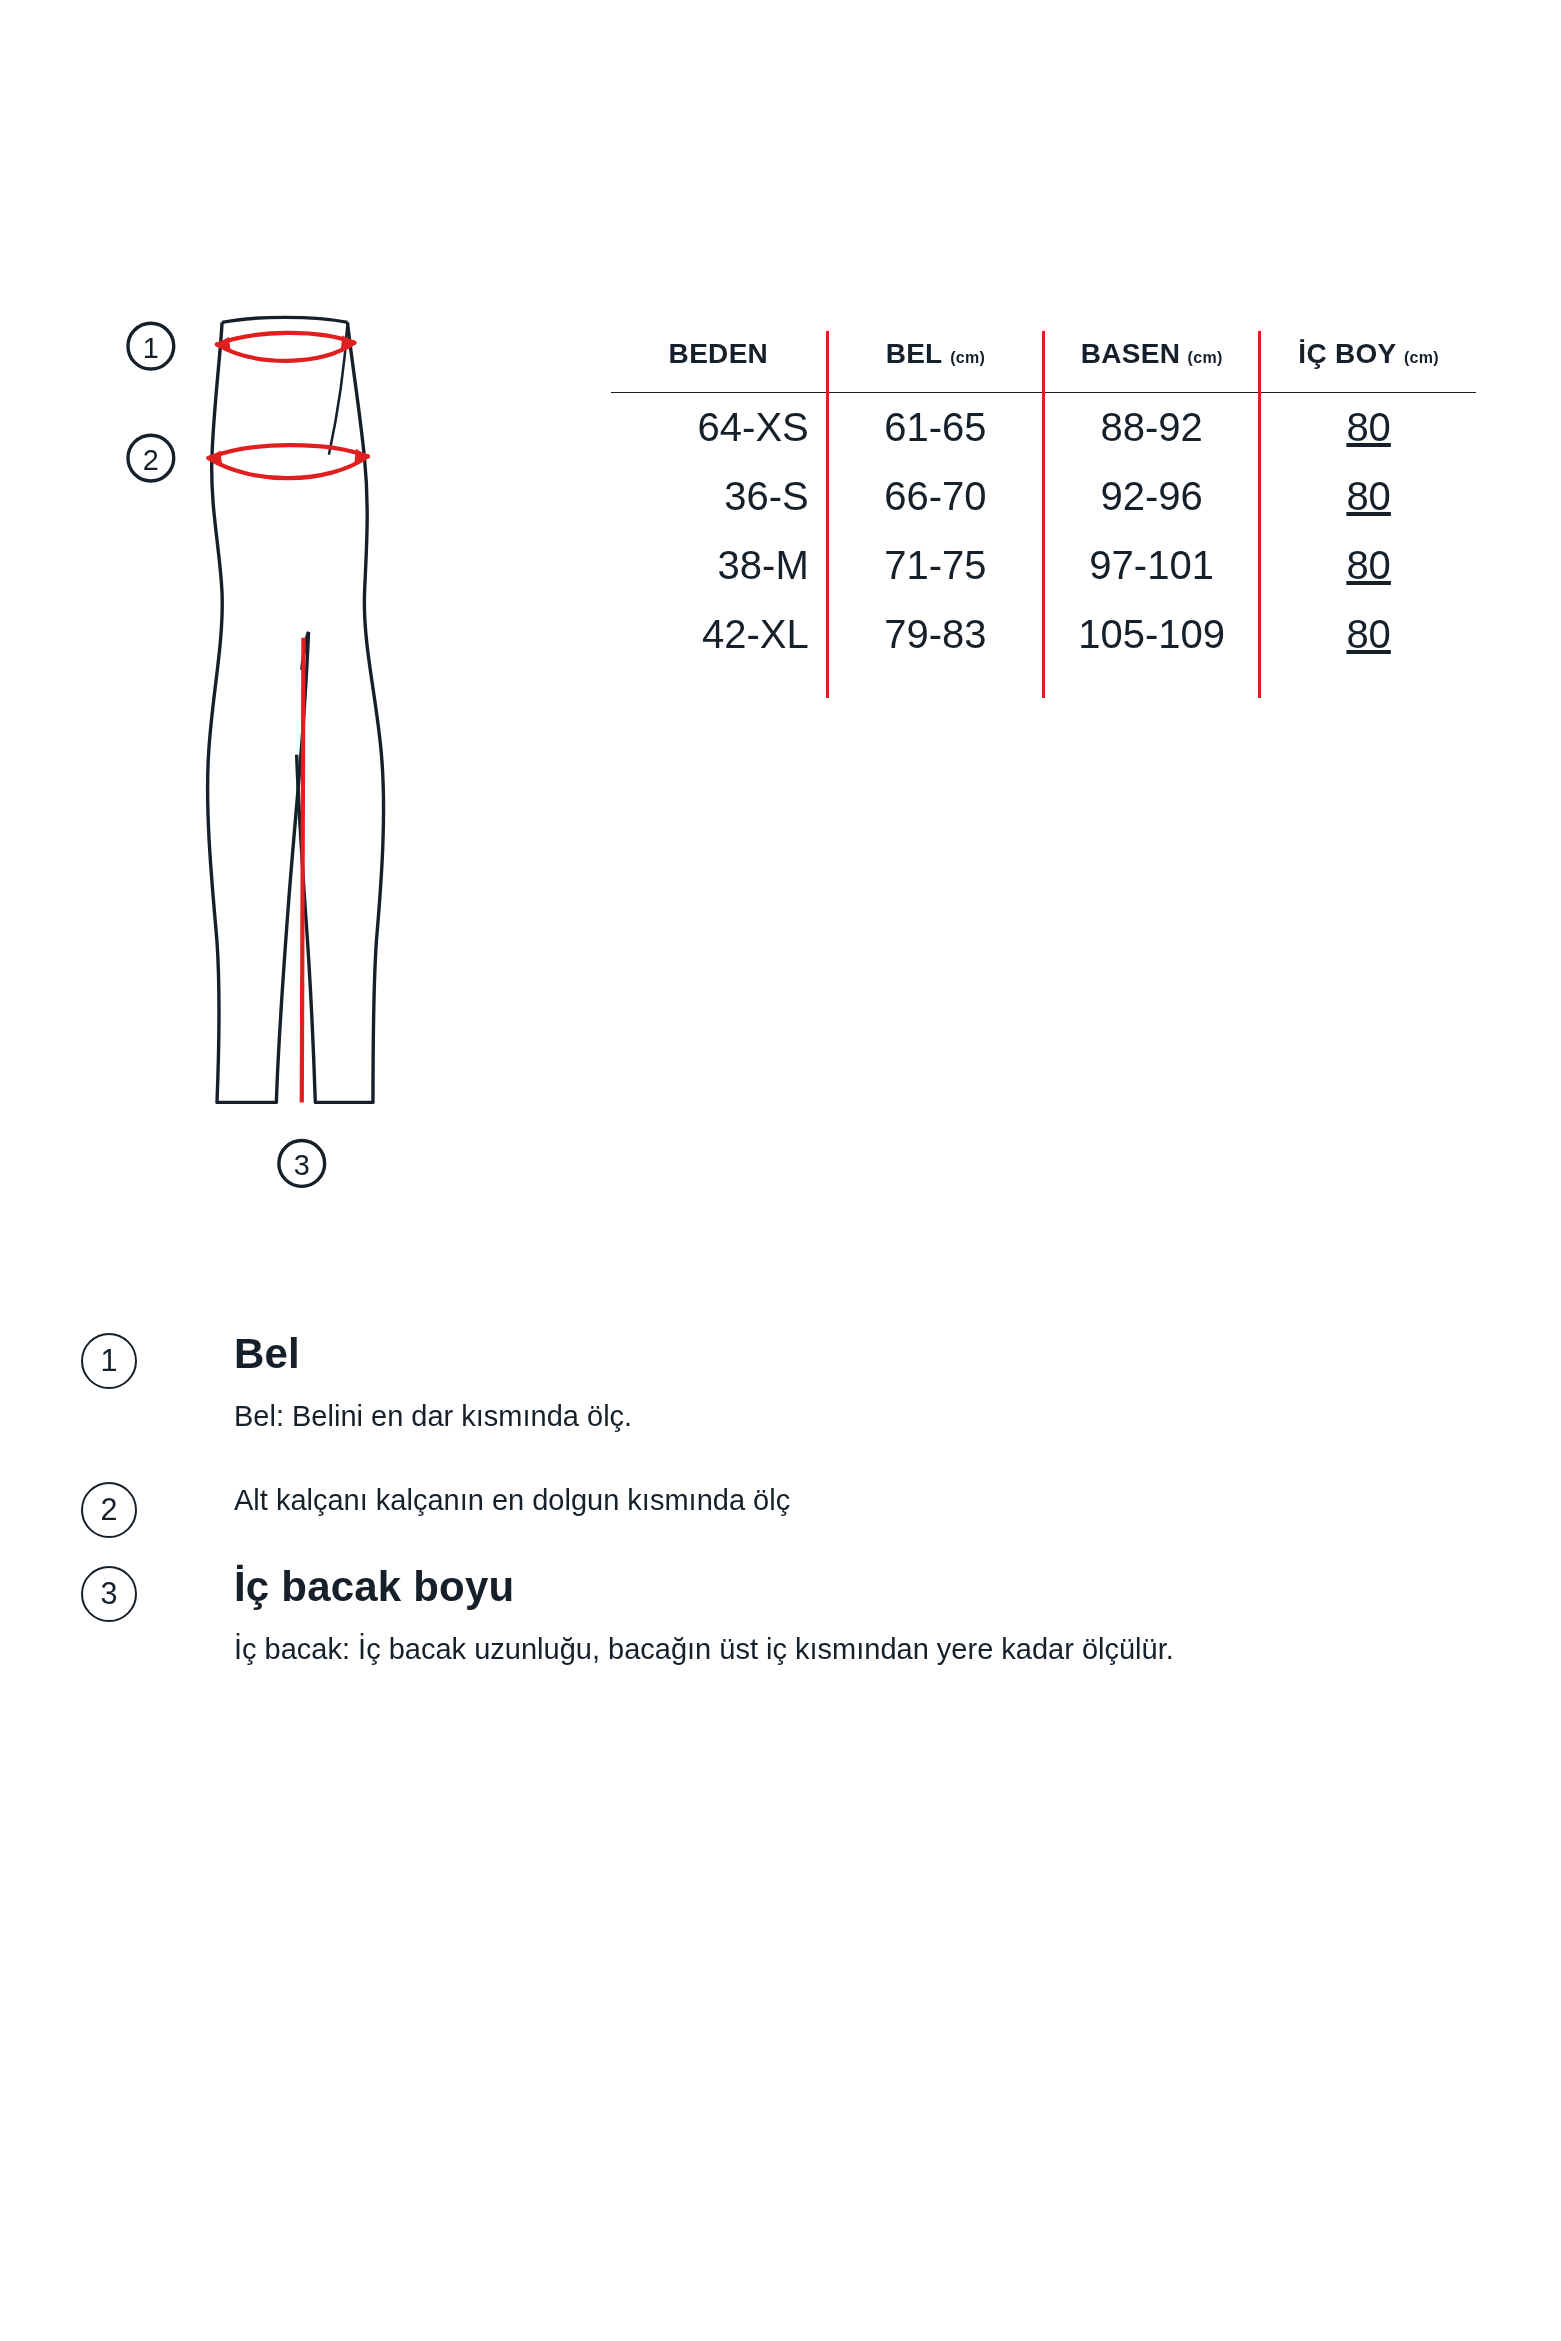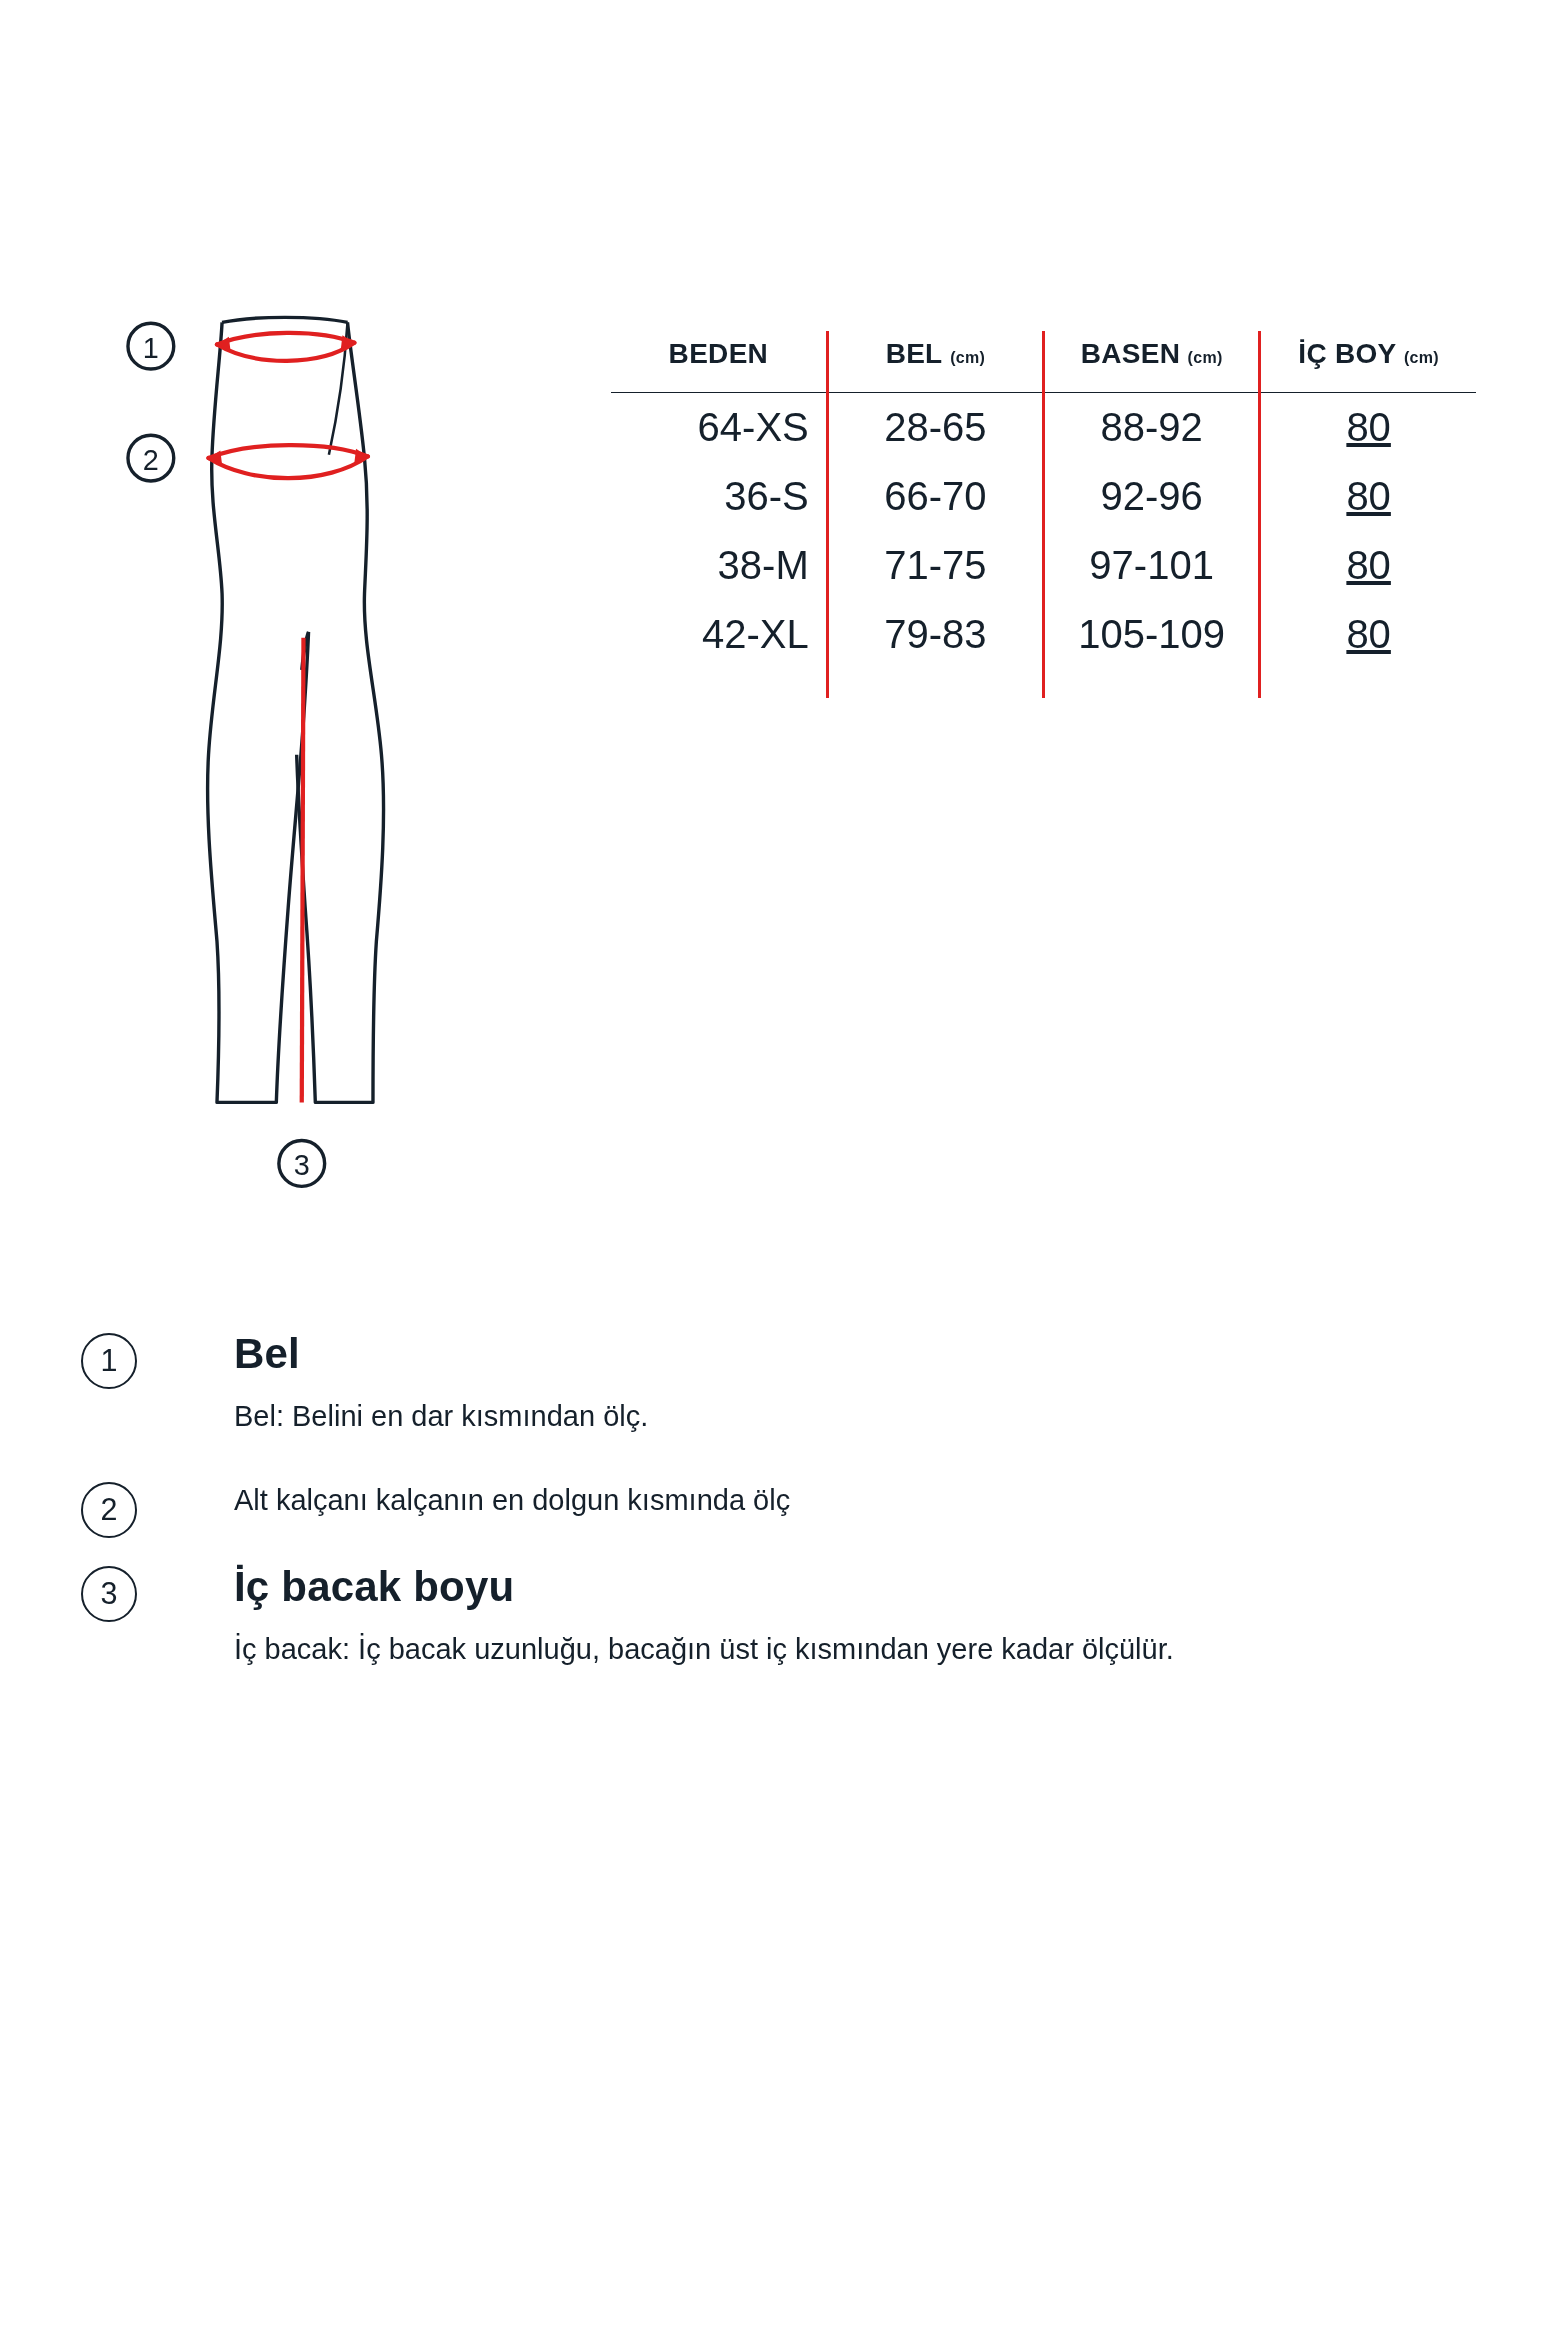--- a/index.html
+++ b/index.html
@@ -230,21 +230,21 @@
           <tr>
             <th class="c0"><span class="hdr-main">BEDEN</span></th>
             <th class="c1"><span class="hdr-main">BEL</span> <span class="hdr-unit">(cm)</span></th>
             <th class="c2"><span class="hdr-main">BASEN</span> <span class="hdr-unit">(cm)</span></th>
             <th class="c3"><span class="hdr-main">İÇ BOY</span> <span class="hdr-unit">(cm)</span></th>
           </tr>
         </thead>
         <tbody>
           <tr>
             <td class="c0">64-XS</td>
-            <td class="c1">28-65</td>
+            <td class="c1">61-65</td>
             <td class="c2">88-92</td>
             <td class="c3">80</td>
           </tr>
           <tr>
             <td class="c0">36-S</td>
             <td class="c1">66-70</td>
             <td class="c2">92-96</td>
             <td class="c3">80</td>
           </tr>
           <tr>
@@ -268,21 +268,21 @@
         </tbody>
       </table>
     </div>
   </div>
 
   <div class="legend">
 
     <div class="legend-block">
       <div class="legend-num">1</div>
       <div class="legend-title">Bel</div>
-      <div class="legend-text">Bel: Belini en dar kısmından ölç.</div>
+      <div class="legend-text">Bel: Belini en dar kısmında ölç.</div>
     </div>
 
     <div class="legend-block">
       <div class="legend-num">2</div>
       <div class="legend-text">Alt kalçanı kalçanın en dolgun kısmında ölç</div>
     </div>
 
     <div class="legend-block">
       <div class="legend-num">3</div>
       <div class="legend-title">İç bacak boyu</div>

